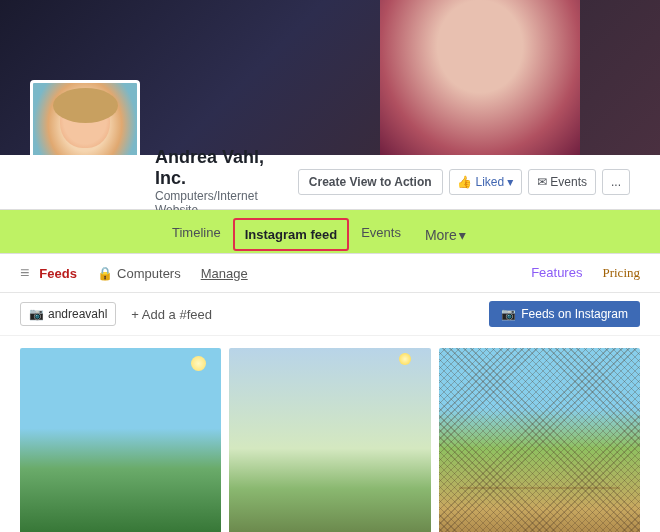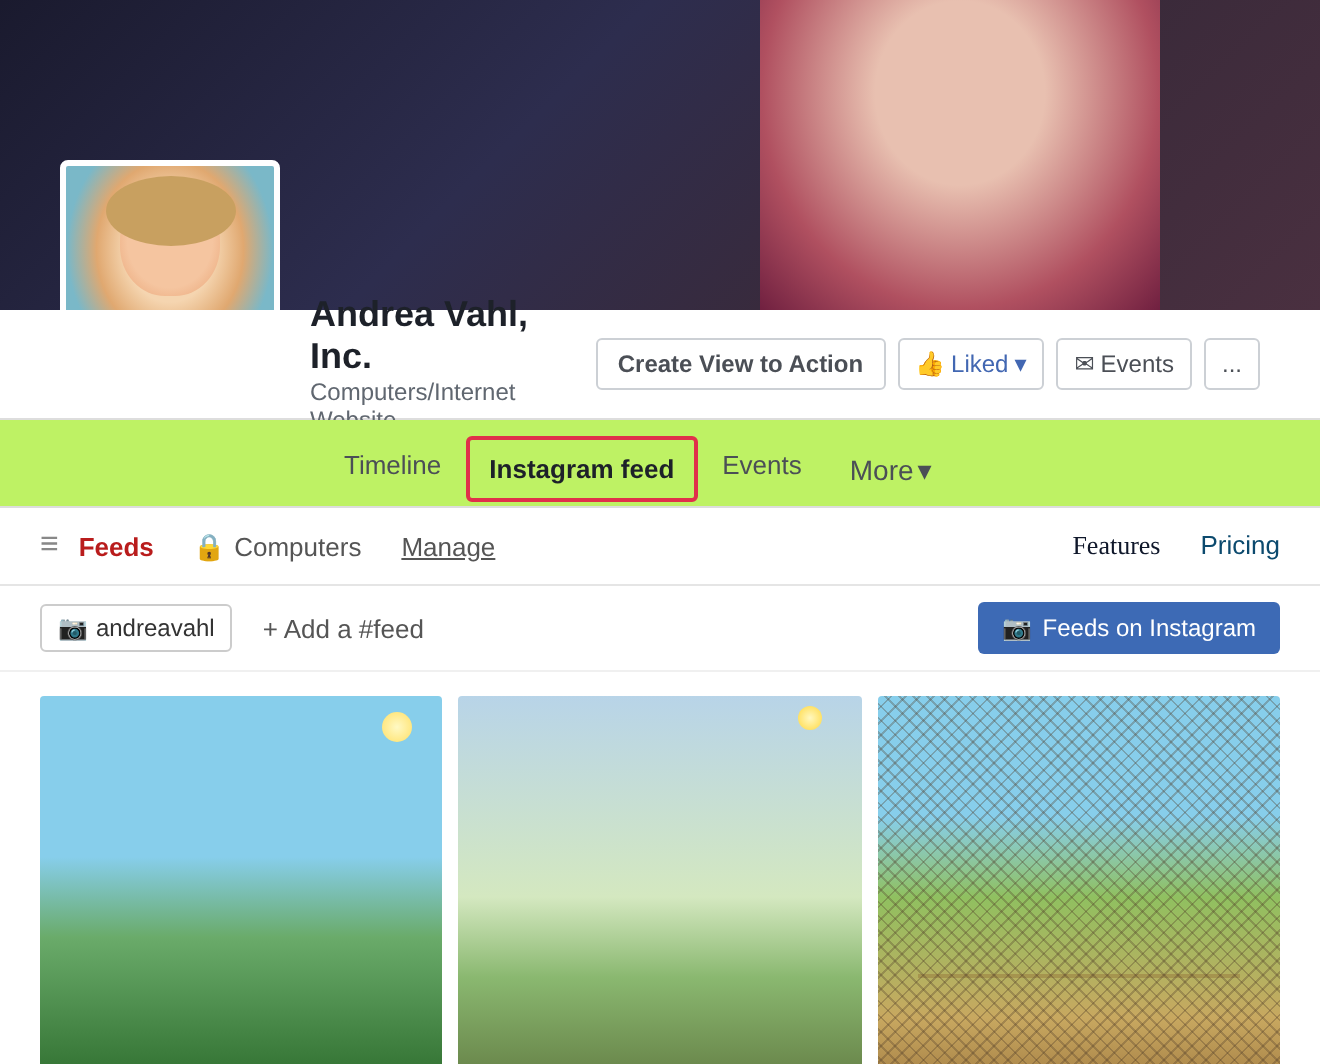--- a/index.html
+++ b/index.html
@@ -219,22 +219,22 @@
     }
     .manage-link {
       color: #555;
       text-decoration: underline;
     }
     .toolbar-right {
       margin-left: auto;
       display: flex;
       gap: 20px;
     }
-    .features-link { color: #0f172a; font-family: Liberation Serif, serif; }
-    .pricing-link { color: #0c4a6e; }
+    .features-link { color: #8b5cf6; }
+    .pricing-link { color: #a16207; font-family: Liberation Serif, serif; }
 
     
     .account-bar {
       display: flex;
       align-items: center;
       padding: 8px 20px;
       background: #fff;
       border-bottom: 1px solid #f0f0f0;
     }
     .account-badge {

